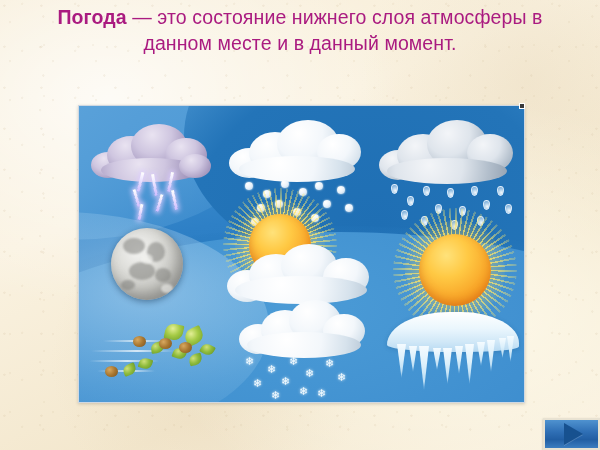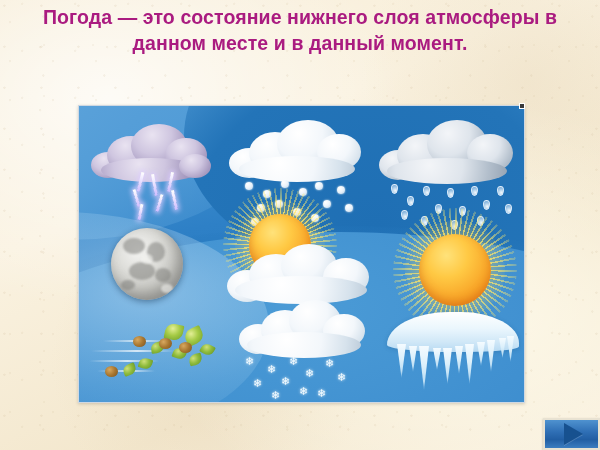--- a/index.html
+++ b/index.html
@@ -49,21 +49,21 @@
     top: 4px;
     width: 556px;
     text-align: center;
     color: #aa1b80;
     font-size: 19.5px;
     line-height: 26px;
     letter-spacing: .1px;
     z-index: 5;
   }
   #title .strong { font-weight: bold; }
-  #title .rest   { font-weight: bold; }
+  #title .rest   { font-weight: normal; }
 
   
   #picture {
     position: absolute;
     left: 78px;
     top: 105px;
     width: 447px;
     height: 298px;
     overflow: hidden;
     border: 1px solid #cfd8e2;

